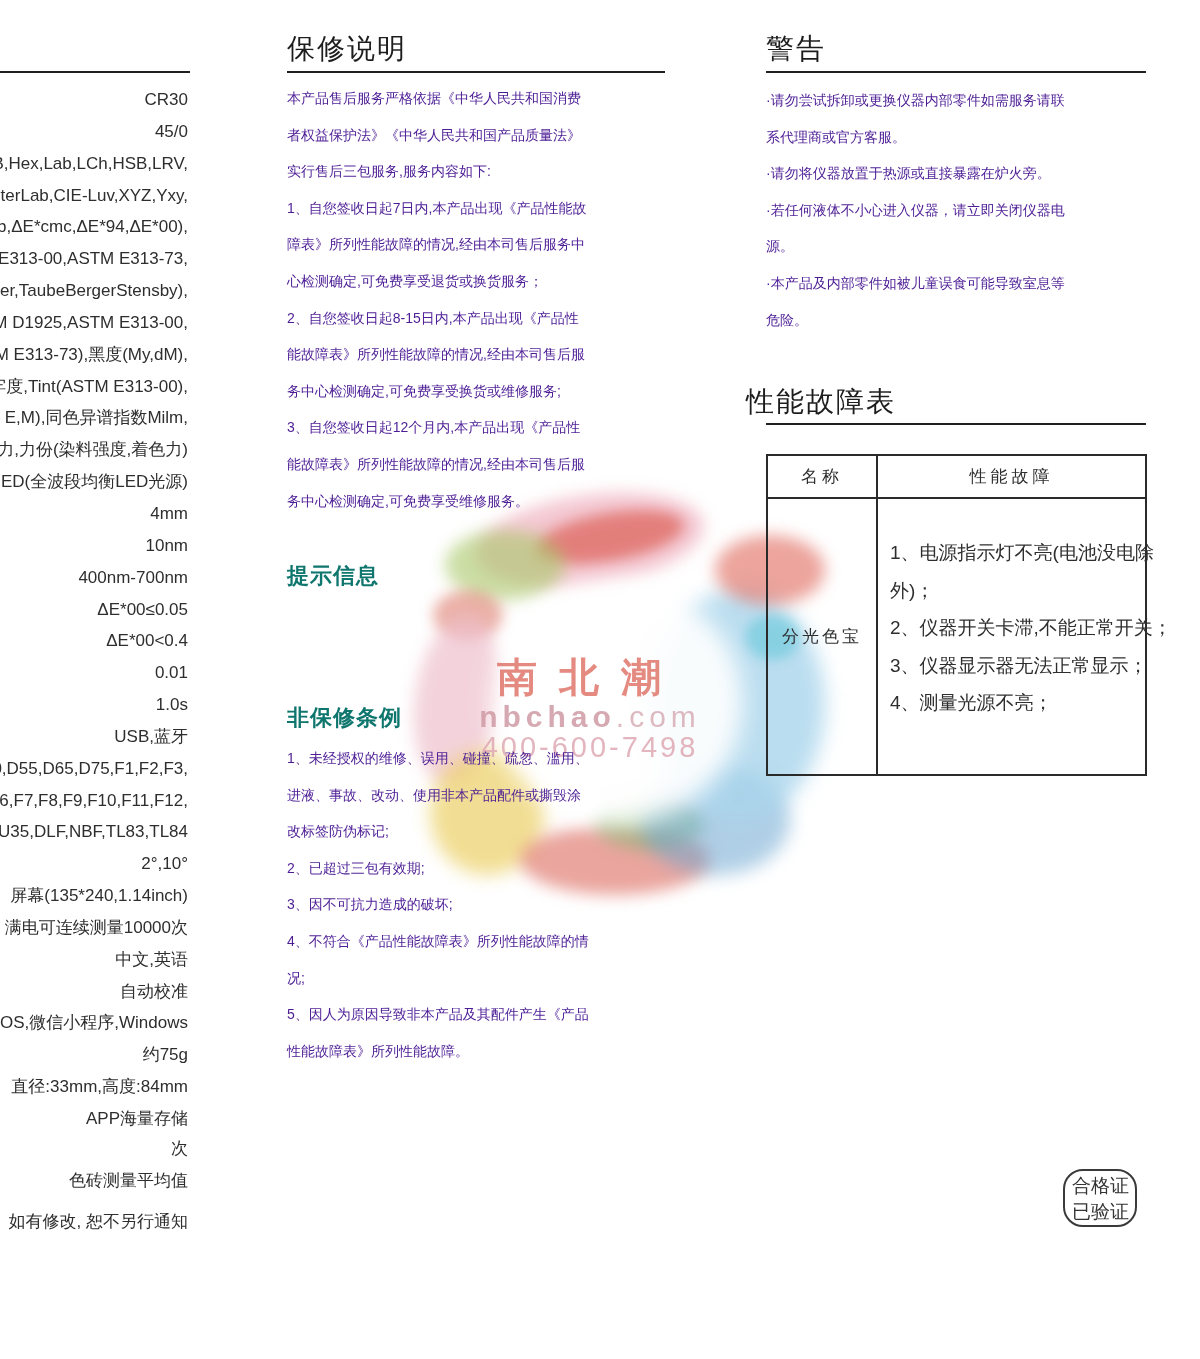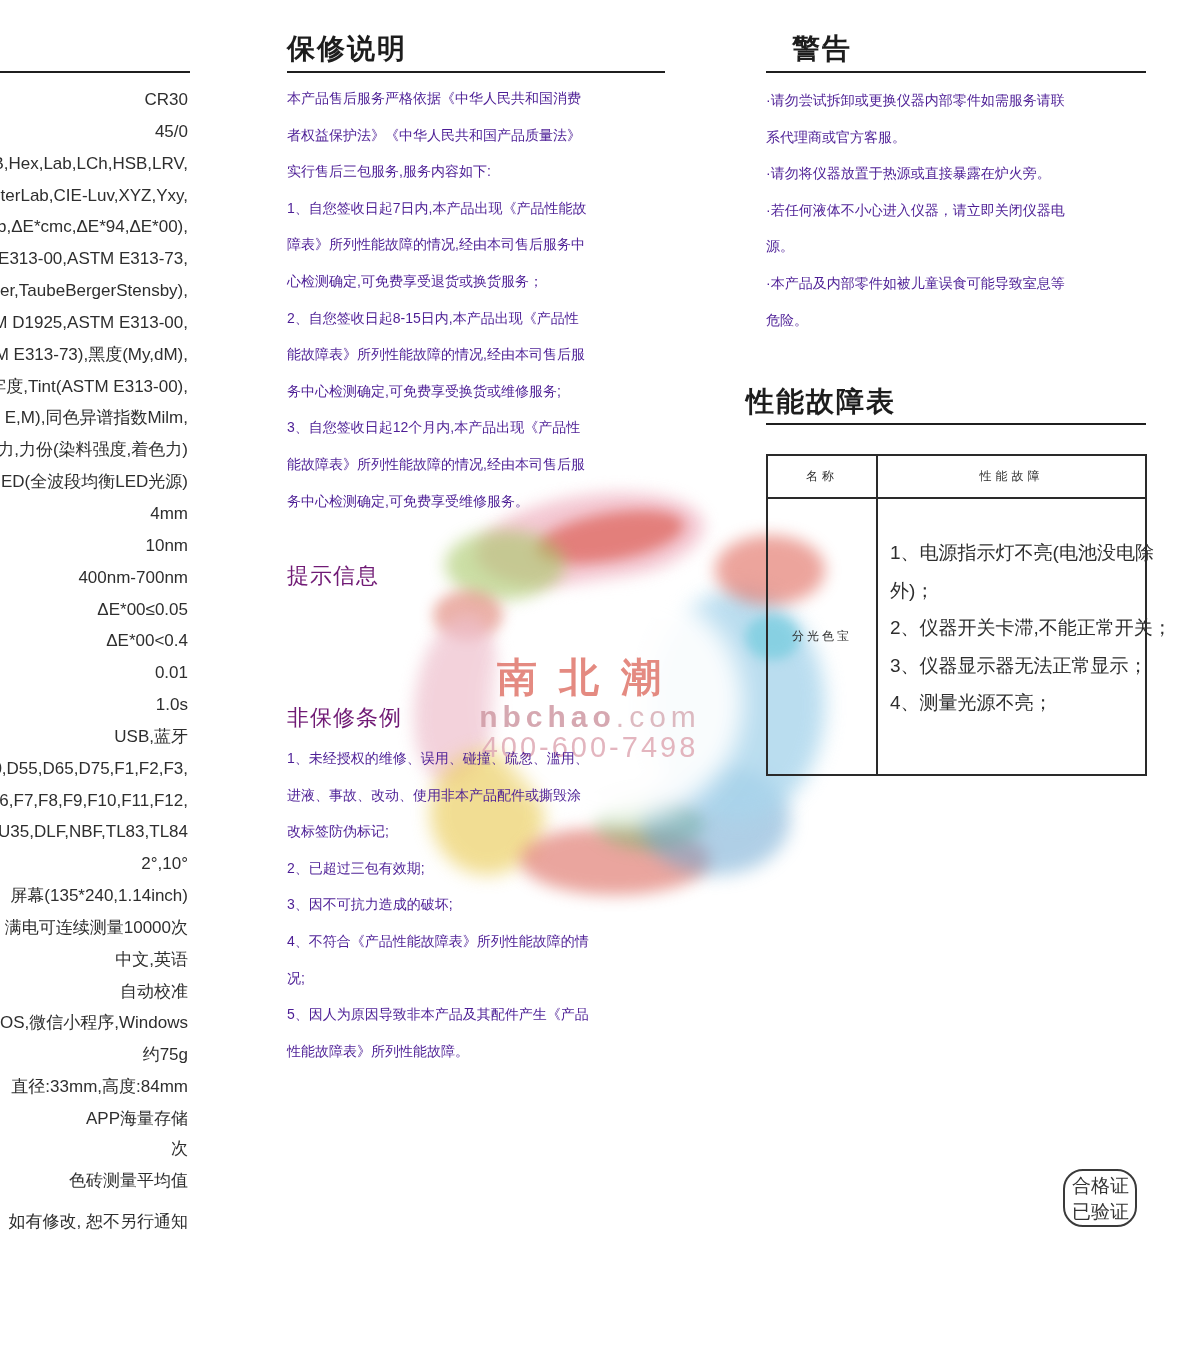--- a/index.html
+++ b/index.html
@@ -11,32 +11,32 @@
   .rule{position:absolute;height:2px;background:#1f1f1f;z-index:2;}
   .lines{white-space:pre;position:absolute;z-index:2;}
   
   .left-specs{left:-420px;width:608px;top:84px;text-align:right;
     font-size:17px;line-height:31.85px;}
   .left-specs-extra{left:-420px;width:608px;top:1133px;text-align:right;
     font-size:17px;line-height:31.85px;}
   .left-note{position:absolute;left:-420px;width:608px;top:1210px;text-align:right;
     font-size:17px;z-index:2;white-space:pre;}
   
-  .sec-title{position:absolute;font-size:28px;font-weight:700;letter-spacing:2px;
+  .sec-title{position:absolute;font-size:28px;font-weight:400;letter-spacing:2px;
     color:#1d1d1d;z-index:2;line-height:1.25;}
-  .sub-title{position:absolute;font-size:22px;font-weight:400;letter-spacing:1px;
-    color:#701a75;z-index:2;line-height:1.25;}
+  .sub-title{position:absolute;font-size:22px;font-weight:700;letter-spacing:1px;
+    color:#0f766e;z-index:2;line-height:1.25;}
   .body-lines{font-size:14px;line-height:36.6px;color:#4c1d95;}
   
   .fault-table{position:absolute;left:766px;top:454px;width:377px;height:318px;
     border:2px solid #2a2a2a;z-index:2;background:transparent;}
   .ft-vline{position:absolute;left:108px;top:0;bottom:0;width:2px;background:#2a2a2a;}
   .ft-hline{position:absolute;left:0;right:0;top:41px;height:2px;background:#2a2a2a;}
   .ft-cell{position:absolute;display:flex;align-items:center;justify-content:center;
-    font-size:12px;color:#2e2e2e;}
+    font-size:17px;color:#2e2e2e;}
   .ft-h1{left:0;top:0;width:108px;height:41px;letter-spacing:4px;}
   .ft-h2{left:110px;top:0;right:0;height:41px;letter-spacing:4px;}
   .ft-name{left:0;top:43px;width:108px;bottom:0;letter-spacing:3px;}
   .ft-faults{left:122px;top:78px;font-size:19px;line-height:37.6px;color:#2e2e2e;}
   
   .stamp{position:absolute;left:1063px;top:1169px;width:74px;height:58px;
     border:2.5px solid #3a3a3a;border-radius:20px;z-index:2;box-sizing:border-box;}
   .stamp-text{position:absolute;left:7px;top:2px;font-size:19px;line-height:26px;
     color:#333;white-space:pre;}
   
@@ -150,21 +150,21 @@
   <div class="lines body-lines" style="left:287px;top:740px;">1、未经授权的维修、误用、碰撞、疏忽、滥用、
 进液、事故、改动、使用非本产品配件或撕毁涂
 改标签防伪标记;
 2、已超过三包有效期;
 3、因不可抗力造成的破坏;
 4、不符合《产品性能故障表》所列性能故障的情
 况;
 5、因人为原因导致非本产品及其配件产生《产品
 性能故障表》所列性能故障。</div>
 
-  <div class="sec-title" style="left:766px;top:31px;margin-left:26px;">警告</div>
+  <div class="sec-title" style="left:766px;top:31px;">警告</div>
   <div class="rule" style="left:766px;top:71px;width:380px;"></div>
   <div class="lines body-lines" style="left:766px;top:82px;">·请勿尝试拆卸或更换仪器内部零件如需服务请联
 系代理商或官方客服。
 ·请勿将仪器放置于热源或直接暴露在炉火旁。
 ·若任何液体不小心进入仪器，请立即关闭仪器电
 源。
 ·本产品及内部零件如被儿童误食可能导致室息等
 危险。</div>
 
   <div class="sec-title" style="left:746px;top:384px;">性能故障表</div>

